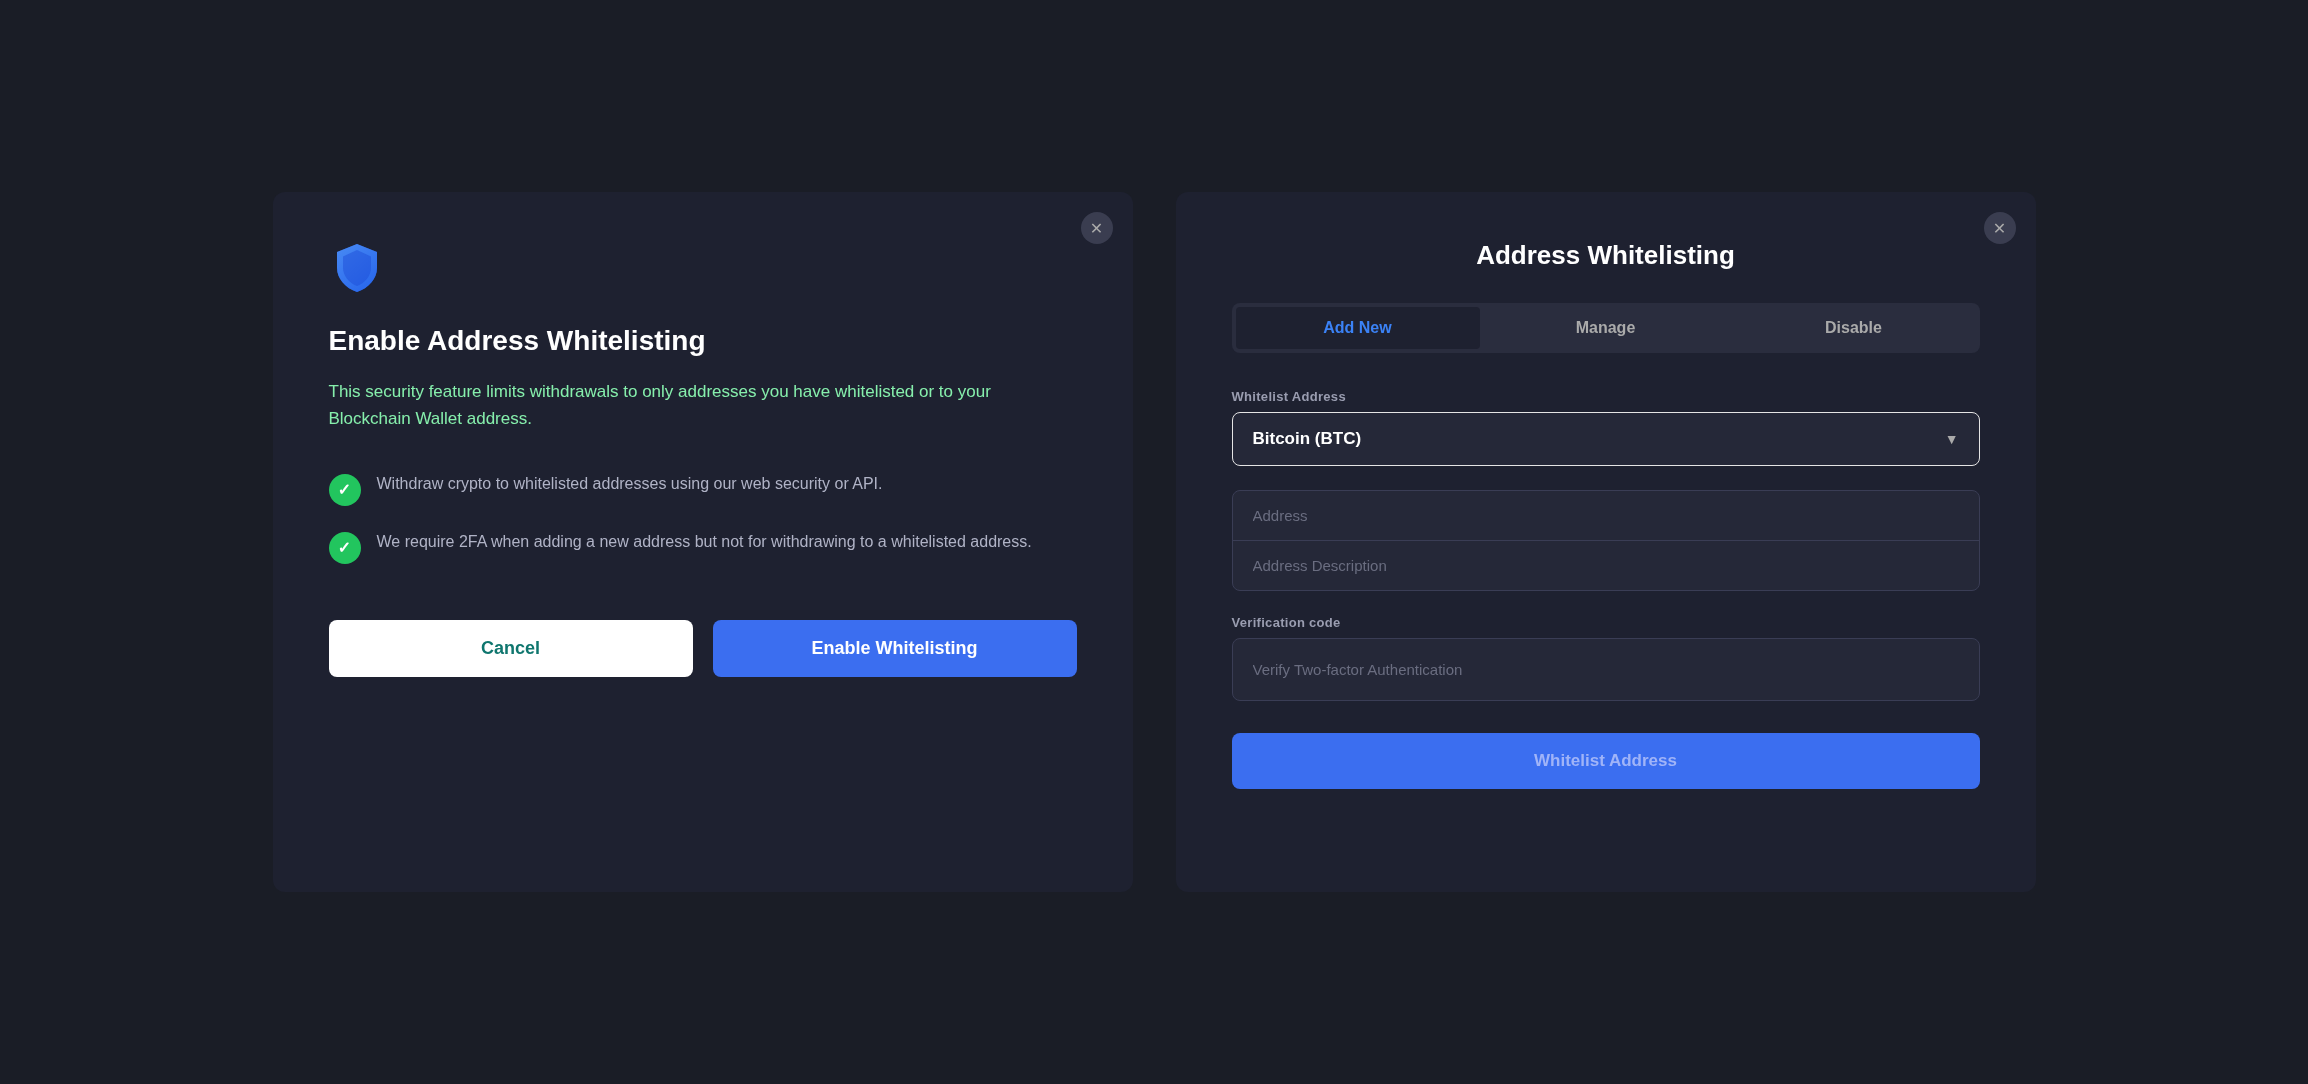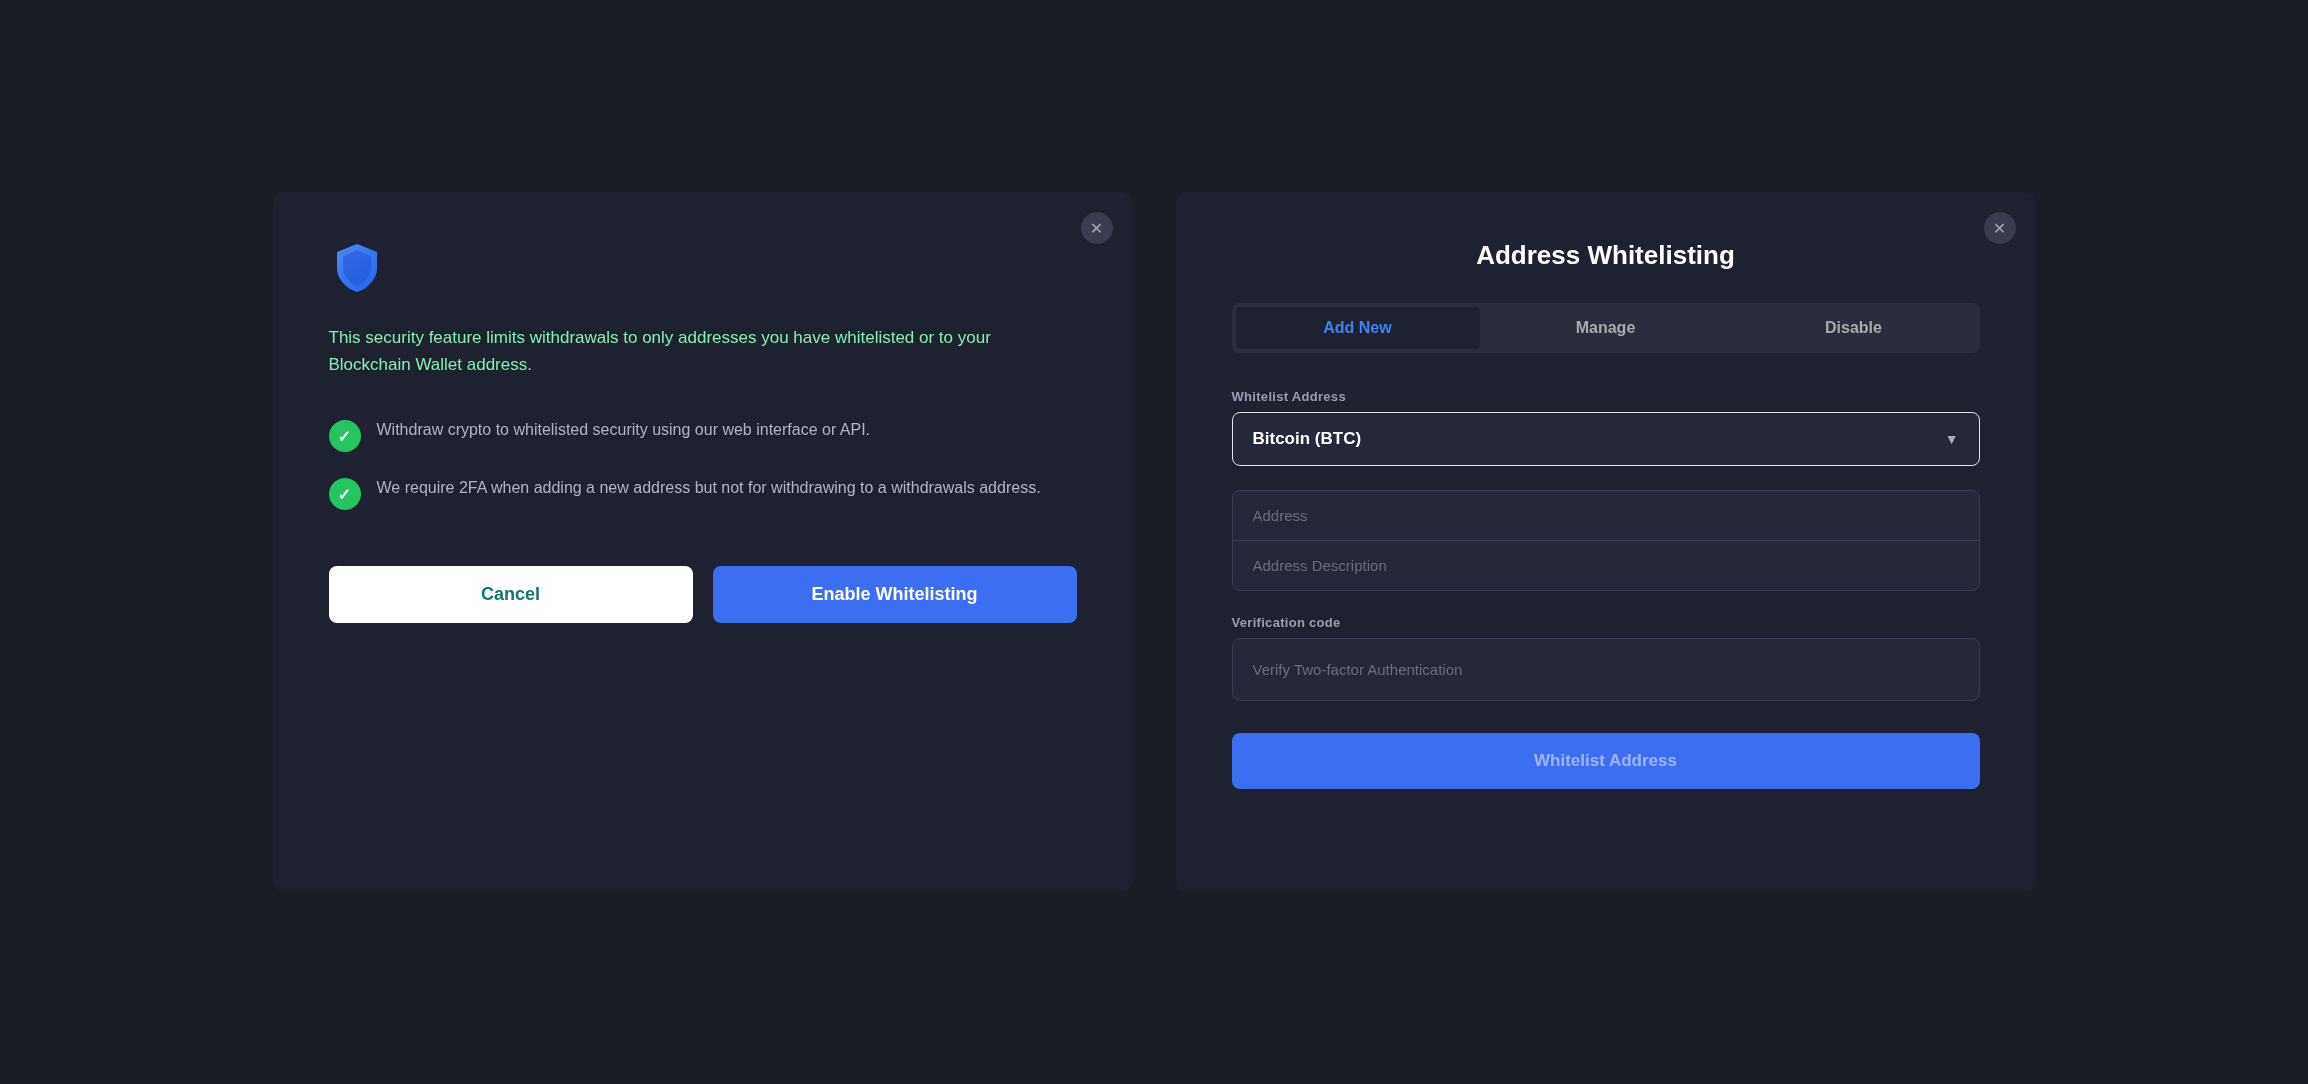--- a/index.html
+++ b/index.html
@@ -256,30 +256,31 @@
         <path d="M28 10L14 16.5V28C14 35.5 20 43 28 46C36 43 42 35.5 42 28V16.5L28 10Z" fill="#1d4ed8" opacity="0.5"></path>
         <defs>
           <linearGradient id="shield-grad" x1="8" y1="4" x2="48" y2="52" gradientUnits="userSpaceOnUse">
             <stop stop-color="#60a5fa"></stop>
             <stop offset="1" stop-color="#2563eb"></stop>
           </linearGradient>
         </defs>
       </svg>
     </div>
 
+    <h1 class="modal-title">Enable Address Whitelisting</h1>
     <p class="modal-description">This security feature limits withdrawals to only addresses you have whitelisted or to your Blockchain Wallet address.</p>
 
     <ul class="feature-list">
       <li class="feature-item">
         <div class="check-icon"></div>
-        <p class="feature-text">Withdraw crypto to whitelisted security using our web interface or API.</p>
+        <p class="feature-text">Withdraw crypto to whitelisted addresses using our web security or API.</p>
       </li>
       <li class="feature-item">
         <div class="check-icon"></div>
-        <p class="feature-text">We require 2FA when adding a new address but not for withdrawing to a withdrawals address.</p>
+        <p class="feature-text">We require 2FA when adding a new address but not for withdrawing to a whitelisted address.</p>
       </li>
     </ul>
 
     <div class="button-row">
       <button class="btn btn-cancel">Cancel</button>
       <button class="btn btn-enable">Enable Whitelisting</button>
     </div>
   </div>
 
   <div class="divider"></div>

